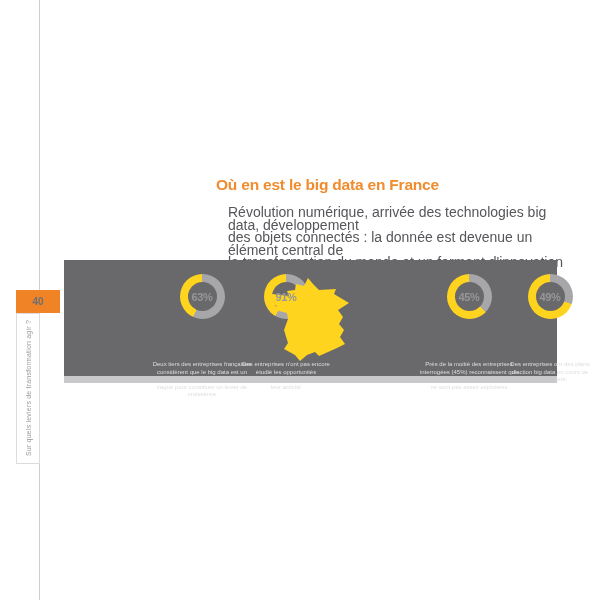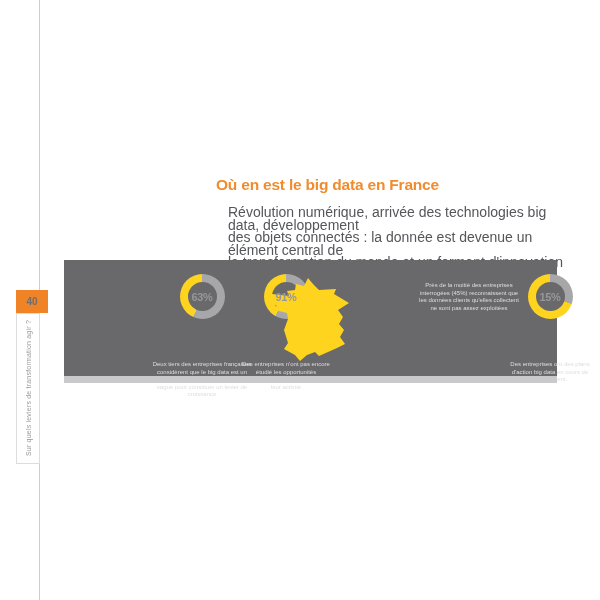--- a/index.html
+++ b/index.html
@@ -2,21 +2,21 @@
 <html><head>
 <meta charset="utf-8">
 <style>
   html,body{margin:0;padding:0;background:#fff;}
   .screen{
     position:relative;width:600px;height:600px;background:#ffffff;overflow:hidden;
     font-family:"Liberation Sans","DejaVu Sans",sans-serif;
   }
   .vline{position:absolute;left:39px;top:0;width:1px;height:600px;background:#cdcdcd;}
   .page-badge{
-    position:absolute;left:16px;top:290px;width:32px;height:23px;
+    position:absolute;left:16px;top:290px;width:44px;height:23px;
     background:#EF8326;display:flex;align-items:center;justify-content:center;
     font-size:10px;font-weight:bold;color:#6d6e71;
   }
   .side-box{
     position:absolute;left:16px;top:313px;width:24px;height:151px;
     background:#fff;border:1px solid #dcdcdc;box-sizing:border-box;
     display:flex;align-items:center;justify-content:center;
   }
   .side-box span{
     writing-mode:vertical-rl;transform:rotate(180deg);
@@ -96,26 +96,29 @@
     </div>
 
     <svg class="map" viewBox="0 0 88 86" preserveAspectRatio="none">
       <polygon fill="#FFD41E" points="
         44,1 40,9 32,7 31,13 23,14 25,19 8,17 2,25 13,29 7,32 23,36 24,42 20,53
         24,66 20,72 31,78 36,84 43,78 51,75 55,79 73,71 81,67 76,60 80,53 75,47
         79,40 74,33 85,26 70,17 72,12 55,13 49,7"></polygon>
     </svg>
 
     <div class="stat stat3">
+      <div class="donut" style="background: conic-gradient(rgb(167, 167, 169) 0deg, rgb(167, 167, 169) 135deg, rgb(255, 212, 30) 135deg, rgb(255, 212, 30) 360deg);">
+        <span class="pct">45%</span>
+      </div>
       <div class="caption">Près de la moitié des entreprises interrogées (45%) reconnaissent que les données clients qu'elles collectent ne sont pas assez exploitées</div>
     </div>
 
     <div class="stat stat4">
       <div class="donut" style="background: conic-gradient(rgb(167, 167, 169) 0deg, rgb(167, 167, 169) 110deg, rgb(255, 212, 30) 110deg, rgb(255, 212, 30) 360deg);">
-        <span class="pct">15%</span>
+        <span class="pct">49%</span>
       </div>
       <div class="caption">Des entreprises ont des plans d'action big data en cours de déploiement.</div>
     </div>
 
   </div>
 
   <div class="banner-strip"></div>
 
 </div>
 

